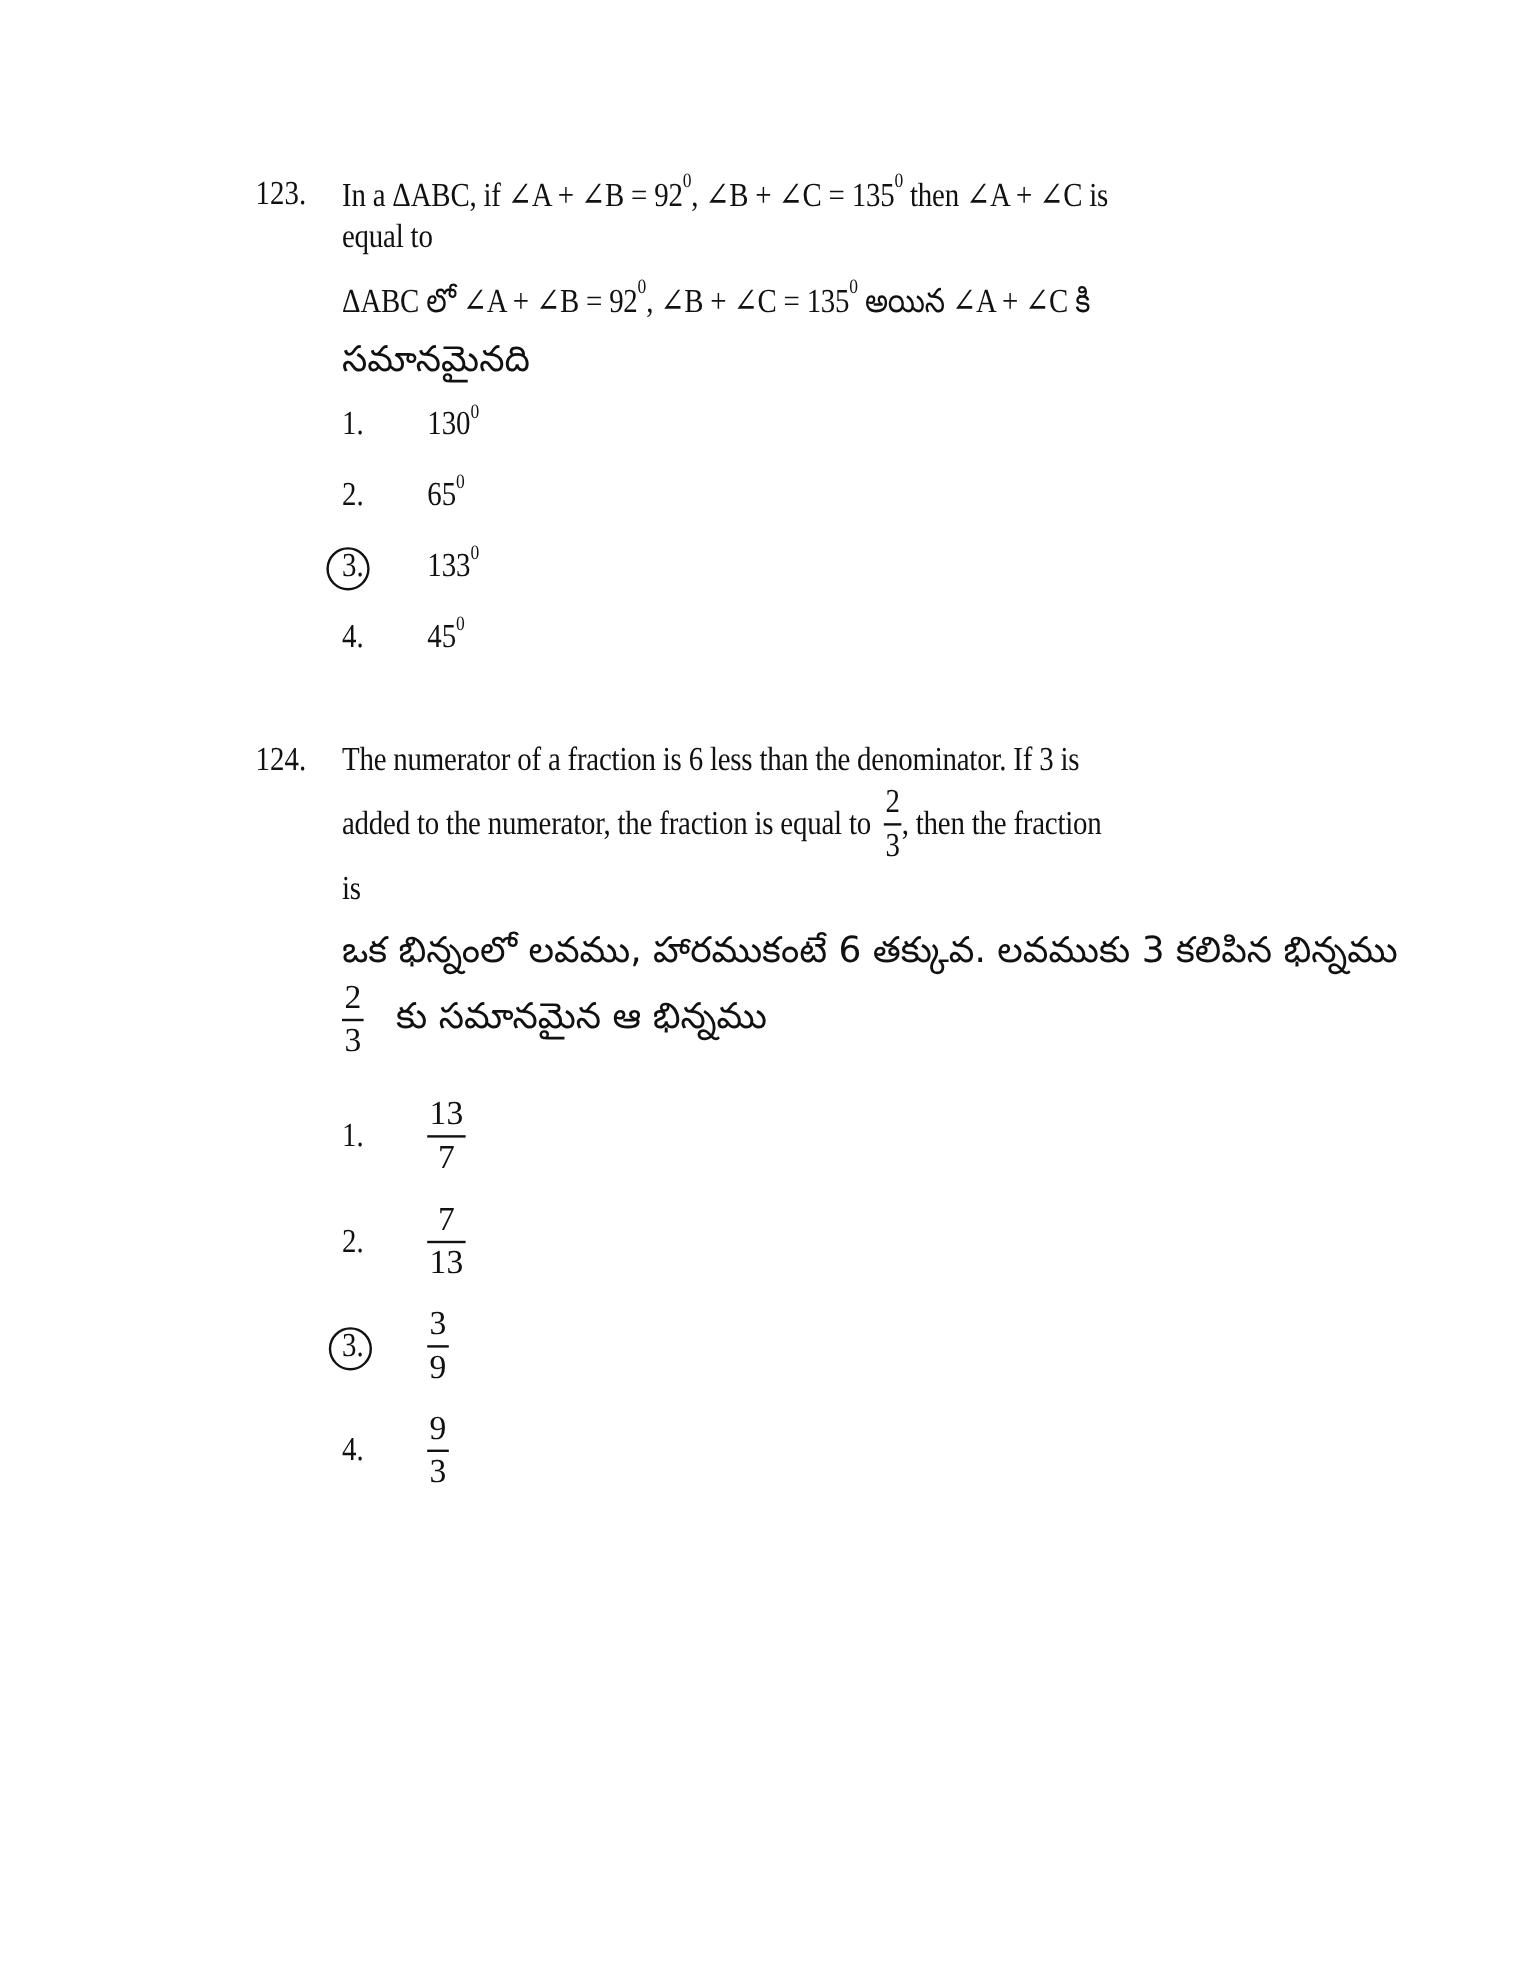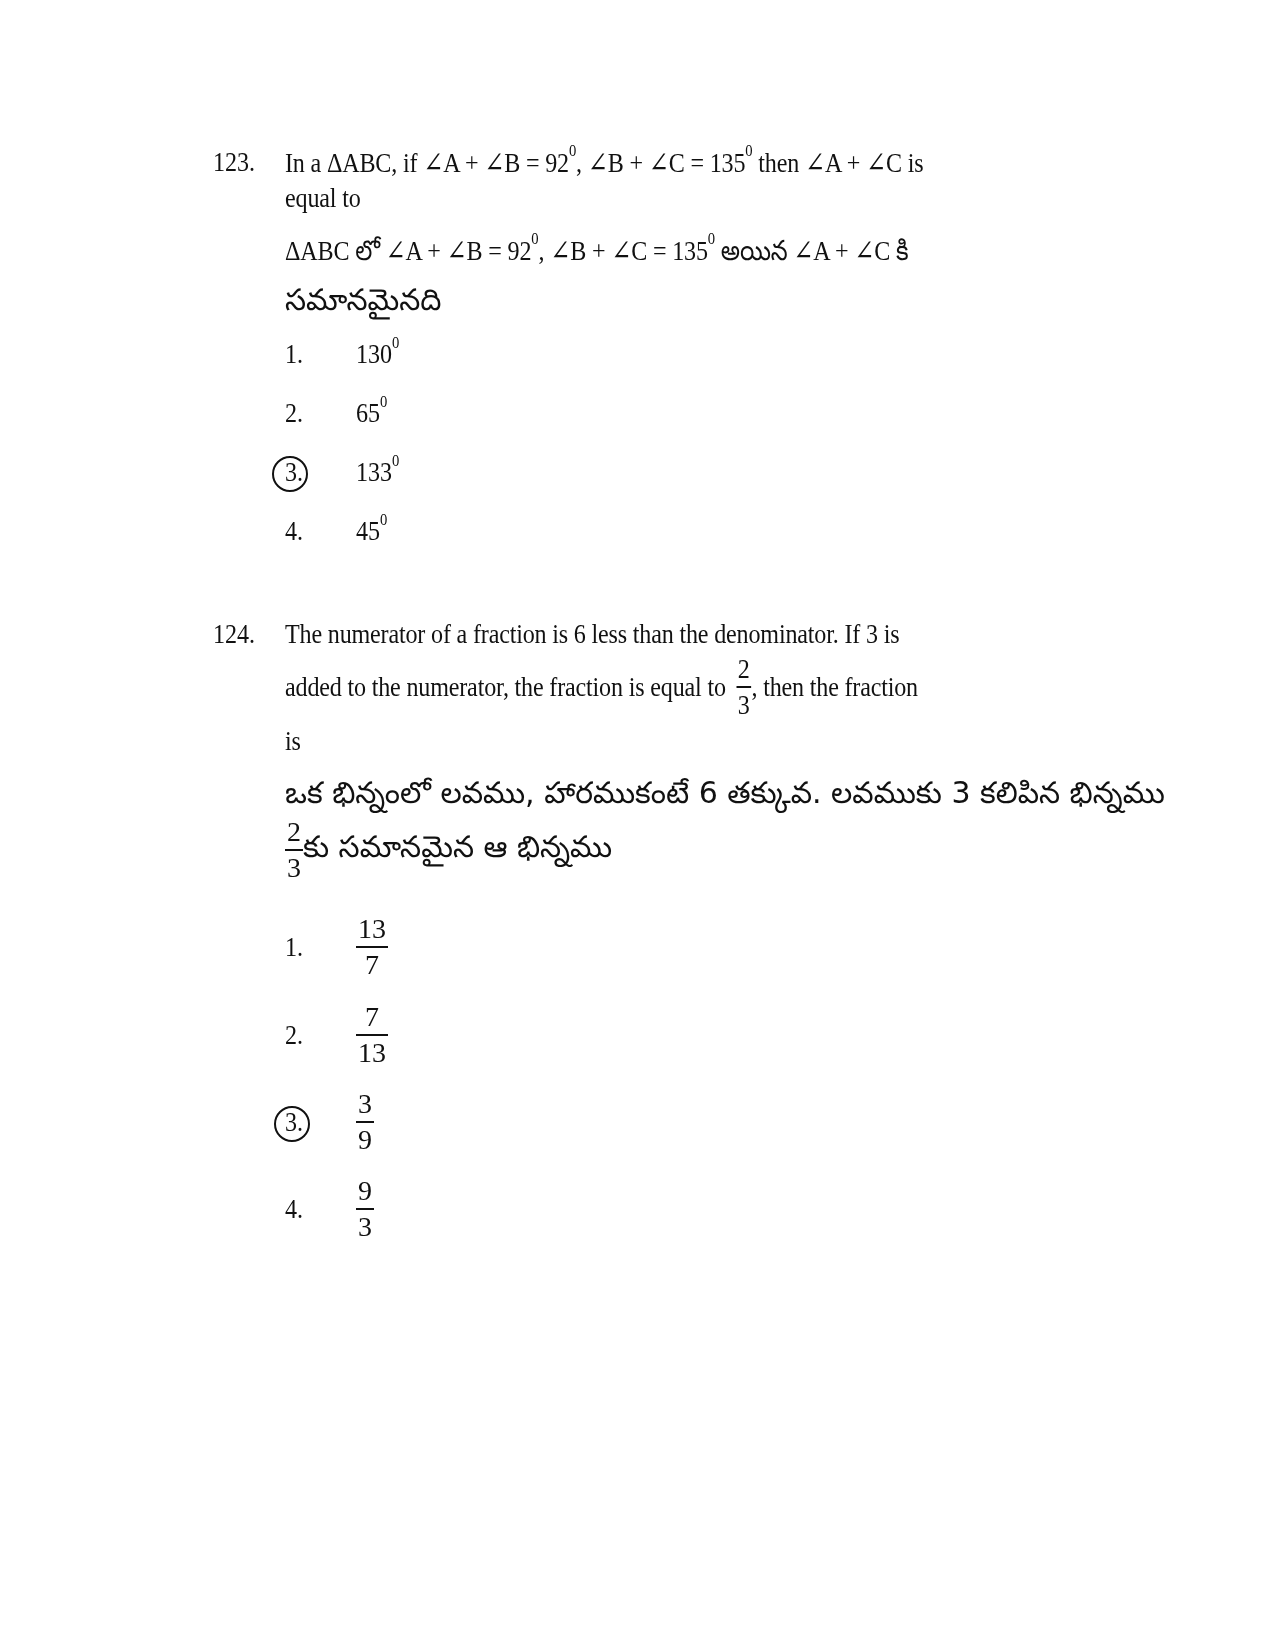--- a/index.html
+++ b/index.html
@@ -66,21 +66,21 @@
   </div>
   <div class="abs line" style="left:285px; top:725px;">is</div>
 
   <div class="abs te" style="left:285px; top:775px;">ఒక భిన్నంలో లవము, హారముకంటే 6 తక్కువ. లవముకు 3 కలిపిన భిన్నము</div>
   <div class="abs" style="left:285px; top:818px; display:flex; align-items:center;">
     <span class="frac">
       <span class="num">2</span>
       <span class="bar"></span>
       <span class="den">3</span>
     </span>
-    <span class="te" style="margin-left:0;">కు సమానమైన ఆ భిన్నము</span>
+    <span class="te" style="margin-left:27px;">కు సమానమైన ఆ భిన్నము</span>
   </div>
 
   <div>
     <div class="abs optnum" style="left:285px; top:931px;">1.</div>
     <div class="abs" style="left:356px; top:915px;">
       <span class="frac">
         <span class="num">13</span>
         <span class="bar"></span>
         <span class="den">7</span>
       </span>

